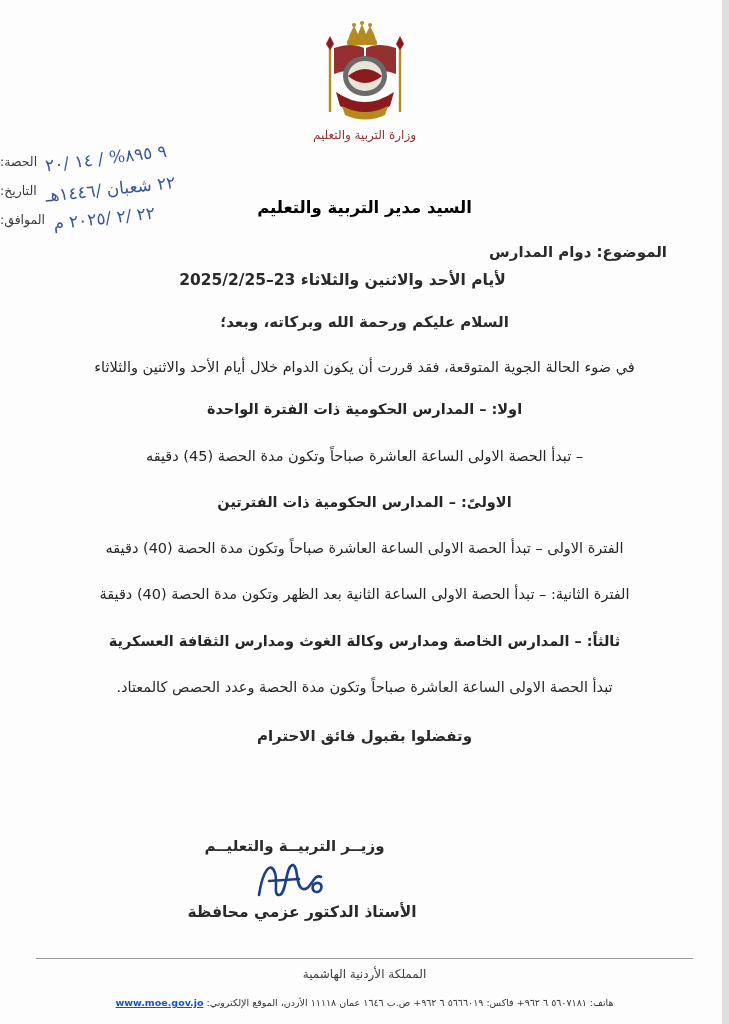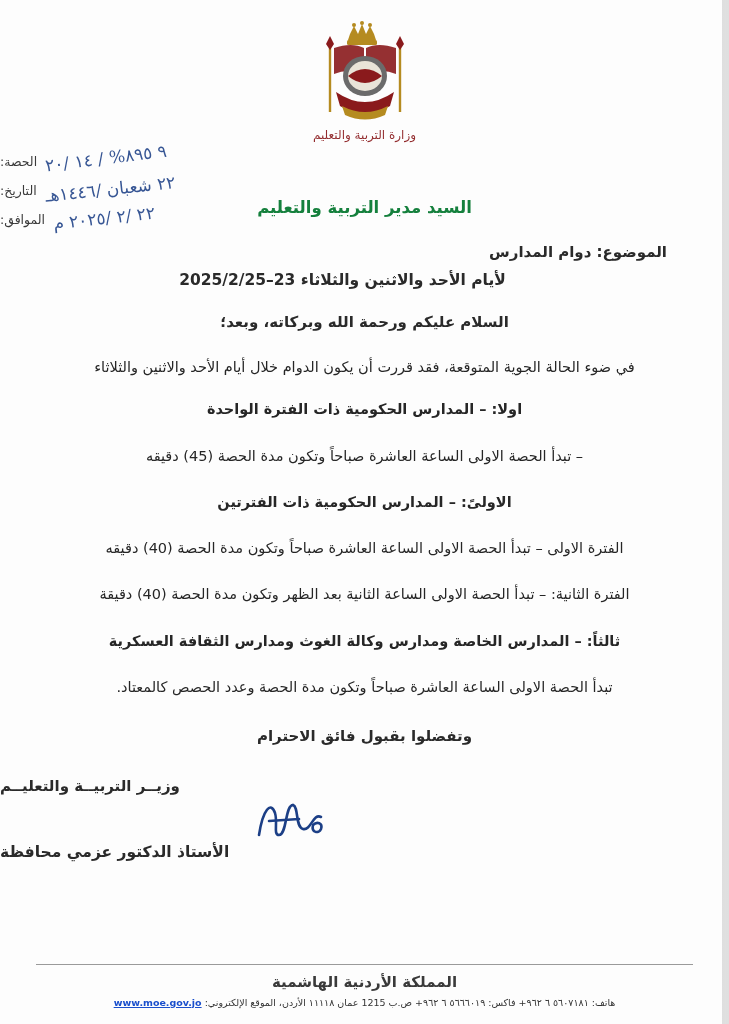--- a/index.html
+++ b/index.html
@@ -84,21 +84,21 @@
     position: absolute;
     top: 198px;
     left: 42px;
     right: 42px;
     text-align: right;
   }
   .addressee {
     text-align: center;
     font-size: 16.5px;
     font-weight: bold;
-    color: #15803d;
+    color: #000000;
     margin: 0 0 26px 0;
     font-family: "DejaVu Sans", sans-serif;
   }
   .subject {
     font-size: 15px;
     font-weight: bold;
     margin: 0 20px 10px 0;
     text-align: right;
     font-family: "DejaVu Sans", sans-serif;
   }
@@ -130,24 +130,24 @@
   .closing {
     text-align: center;
     font-size: 15px;
     font-weight: bold;
     margin: 26px 0 0 0;
     font-family: "DejaVu Sans", sans-serif;
   }
   
   .sig-block {
     position: absolute;
-    top: 777px;
+    top: 837px;
     right: 0;
     left: 0;
-    text-align: left;
+    text-align: center;
   }
   .sig-title {
     font-size: 15px;
     font-weight: bold;
     letter-spacing: 2px;
     font-family: "DejaVu Sans", sans-serif;
     margin-right: 140px;
   }
   .sig-mark {
     height: 48px;
@@ -168,25 +168,24 @@
     left: 36px;
     right: 36px;
     text-align: center;
   }
   .footer-rule {
     border: none;
     border-top: 1px solid #9a9a9a;
     margin: 0 0 8px 0;
   }
   .footer-kingdom {
-    font-size: 15px;
+    font-size: 12px;
     color: #3a3a3a;
     font-family: "DejaVu Sans", sans-serif;
-    margin-bottom: 6px;
-    font-weight: bold;
+    margin-bottom: 16px;
   }
   .footer-line {
     font-size: 9.5px;
     color: #333;
     font-family: "DejaVu Sans", sans-serif;
     direction: rtl;
   }
   .footer-url {
     color: #1a4fcc;
     text-decoration: underline;
@@ -295,18 +294,18 @@
         </g>
       </svg>
     </div>
     <div class="sig-name">الأستاذ الدكتور عزمي محافظة</div>
   </div>
 
   <div class="footer">
     <hr class="footer-rule">
     <div class="footer-kingdom">المملكة الأردنية الهاشمية</div>
     <div class="footer-line">
-      <span>هاتف: ٥٦٠٧١٨١ ٦ ٩٦٢+ فاكس: ٥٦٦٦٠١٩ ٦ ٩٦٢+ ص.ب 1215 عمان ١١١١٨ الأردن، الموقع الإلكتروني:</span>
+      <span>هاتف: ٥٦٠٧١٨١ ٦ ٩٦٢+ فاكس: ٥٦٦٦٠١٩ ٦ ٩٦٢+ ص.ب ١٦٤٦ عمان ١١١١٨ الأردن، الموقع الإلكتروني:</span>
       <span class="footer-url">www.moe.gov.jo</span>
     </div>
   </div>
 
 </div>
 
 </body></html>

